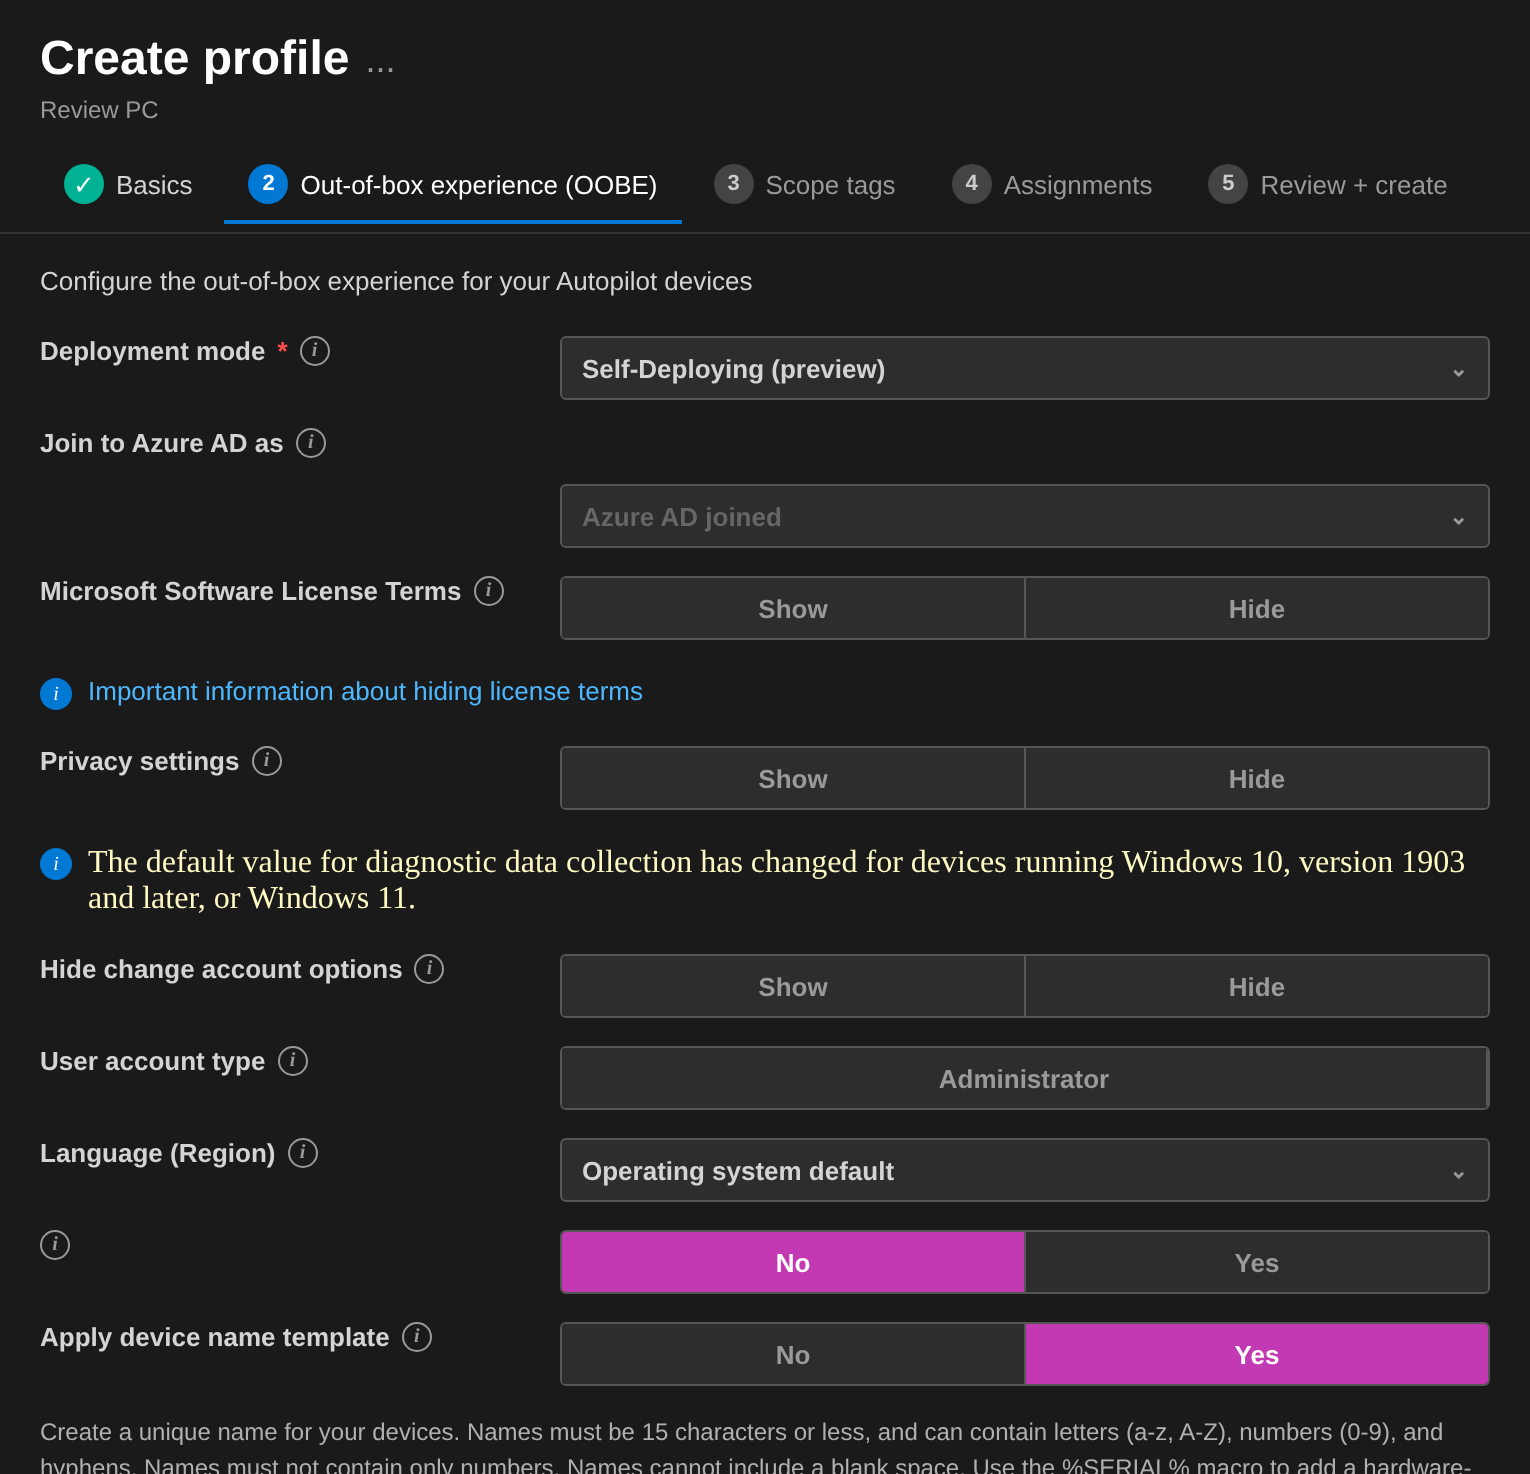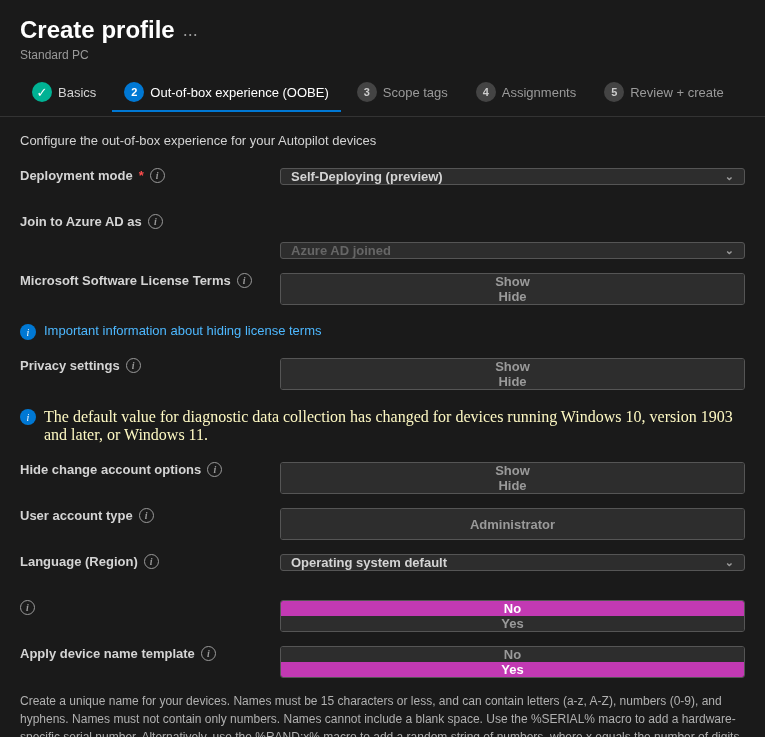--- a/index.html
+++ b/index.html
@@ -136,38 +136,37 @@
       width: 100%;
       background: #2d2d2d;
       border: 1px solid #555;
       border-radius: 3px;
       color: #d4d4d4;
       padding: 5px 10px;
       display: flex;
       align-items: center;
       justify-content: space-between;
       cursor: pointer;
-      height: 17px;
+      height: 32px;
     }
     .select-box.disabled {
       color: #666;
       margin-top: 28px;
     }
     .select-arrow {
       color: #9a9a9a;
       font-size: 11px;
     }
     .toggle-group {
       width: 100%;
       display: flex;
       border: 1px solid #555;
       border-radius: 3px;
       overflow: hidden;
       height: 32px;
-      flex-direction: column;
     }
     .toggle-btn {
       flex: 1;
       display: flex;
       align-items: center;
       justify-content: center;
       cursor: pointer;
       font-size: 13px;
       color: #9a9a9a;
       background: #2d2d2d;
@@ -219,21 +218,21 @@
       line-height: 1.5;
     }
   </style>
 </head>
 <body>
 
 <div class="header">
   <span class="header-title">Create profile</span>
   <span class="header-ellipsis">...</span>
 </div>
-<div class="header-subtitle">Standard PC</div>
+<div class="header-subtitle">Review PC</div>
 
 <div class="tabs">
   <div class="tab completed">
     <span class="check-circle">✓</span>
     <span>Basics</span>
   </div>
   <div class="tab active">
     <span class="tab-num">2</span>
     <span>Out-of-box experience (OOBE)</span>
   </div>

